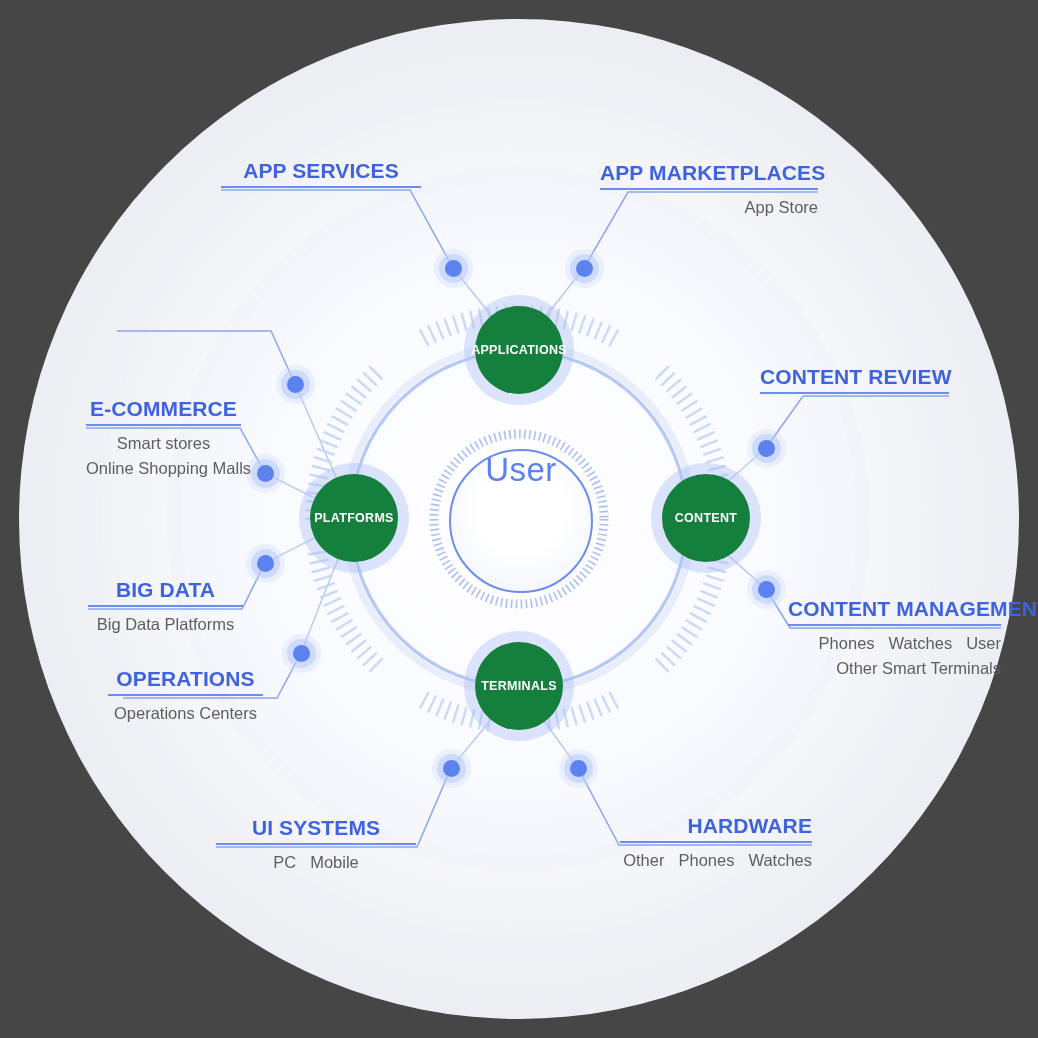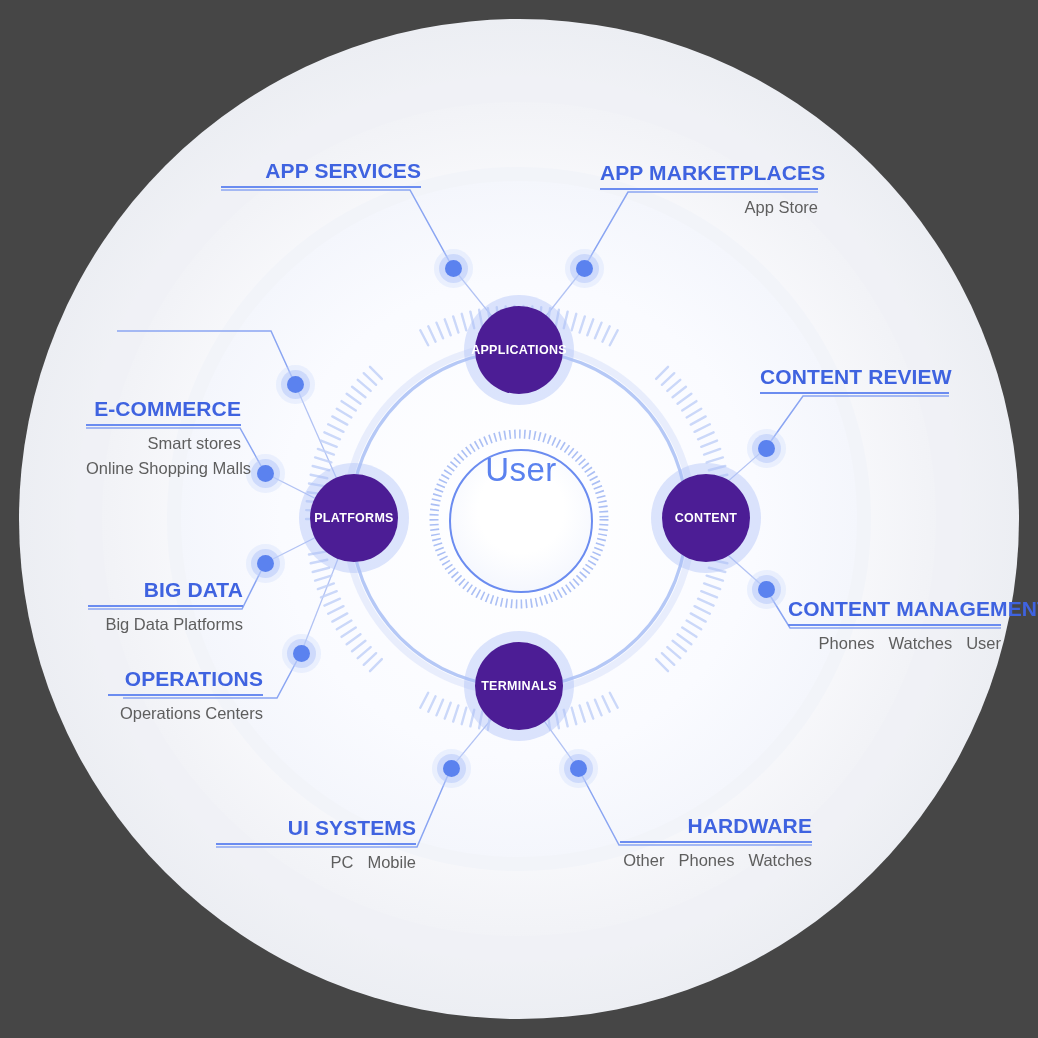--- a/index.html
+++ b/index.html
@@ -20,27 +20,27 @@
   }
   .lbl-rule{height:2px;background:#6b8cf0;margin:4px 0 5px 0;}
   .lbl-items{white-space:nowrap;line-height:1.5;}
   .lbl-items span{
     font-size:16.5px;color:#5e5e5e;
     display:inline-block;
   }
   .lbl-items .row{display:block;}
   .lbl-items .row span + span{margin-left:14px;}
   .align-right{text-align:right;}
-  .align-left{text-align:right;}
+  .align-left{text-align:center;}
 
   
   .hub{
     position:absolute;border-radius:50%;
     display:flex;align-items:center;justify-content:center;
-    background:#4c1d95;color:#fff;
+    background:#15803d;color:#fff;
     font-size:12.5px;font-weight:600;letter-spacing:.3px;
     box-shadow:0 0 0 11px rgba(169,190,247,.40);
     text-align:center;
   }
 
   
   #center-core{
     position:absolute;border-radius:50%;
     background:radial-gradient(circle at 50% 42%,#ffffff 40%,#eef2fd 100%);
     border:2.5px solid #6b8cf0;
@@ -319,20 +319,21 @@
   <div class="label-block align-right" style="left:760px;top:366px;width:189px;">
     <div class="lbl-title">CONTENT REVIEW</div>
     <div class="lbl-rule"></div>
   </div>
 
   <div class="label-block align-right" style="left:788px;top:598px;width:213px;">
     <div class="lbl-title">CONTENT MANAGEMENT</div>
     <div class="lbl-rule"></div>
     <div class="lbl-items">
         <div class="row"><span>Phones</span><span>Watches</span><span>User</span></div>
+        <div class="row"><span>Other Smart Terminals</span></div>
       </div>
   </div>
 
   <div class="label-block align-left" style="left:216px;top:817px;width:200px;">
     <div class="lbl-title">UI SYSTEMS</div>
     <div class="lbl-rule"></div>
     <div class="lbl-items">
         <div class="row"><span>PC</span><span>Mobile</span></div>
       </div>
   </div>

